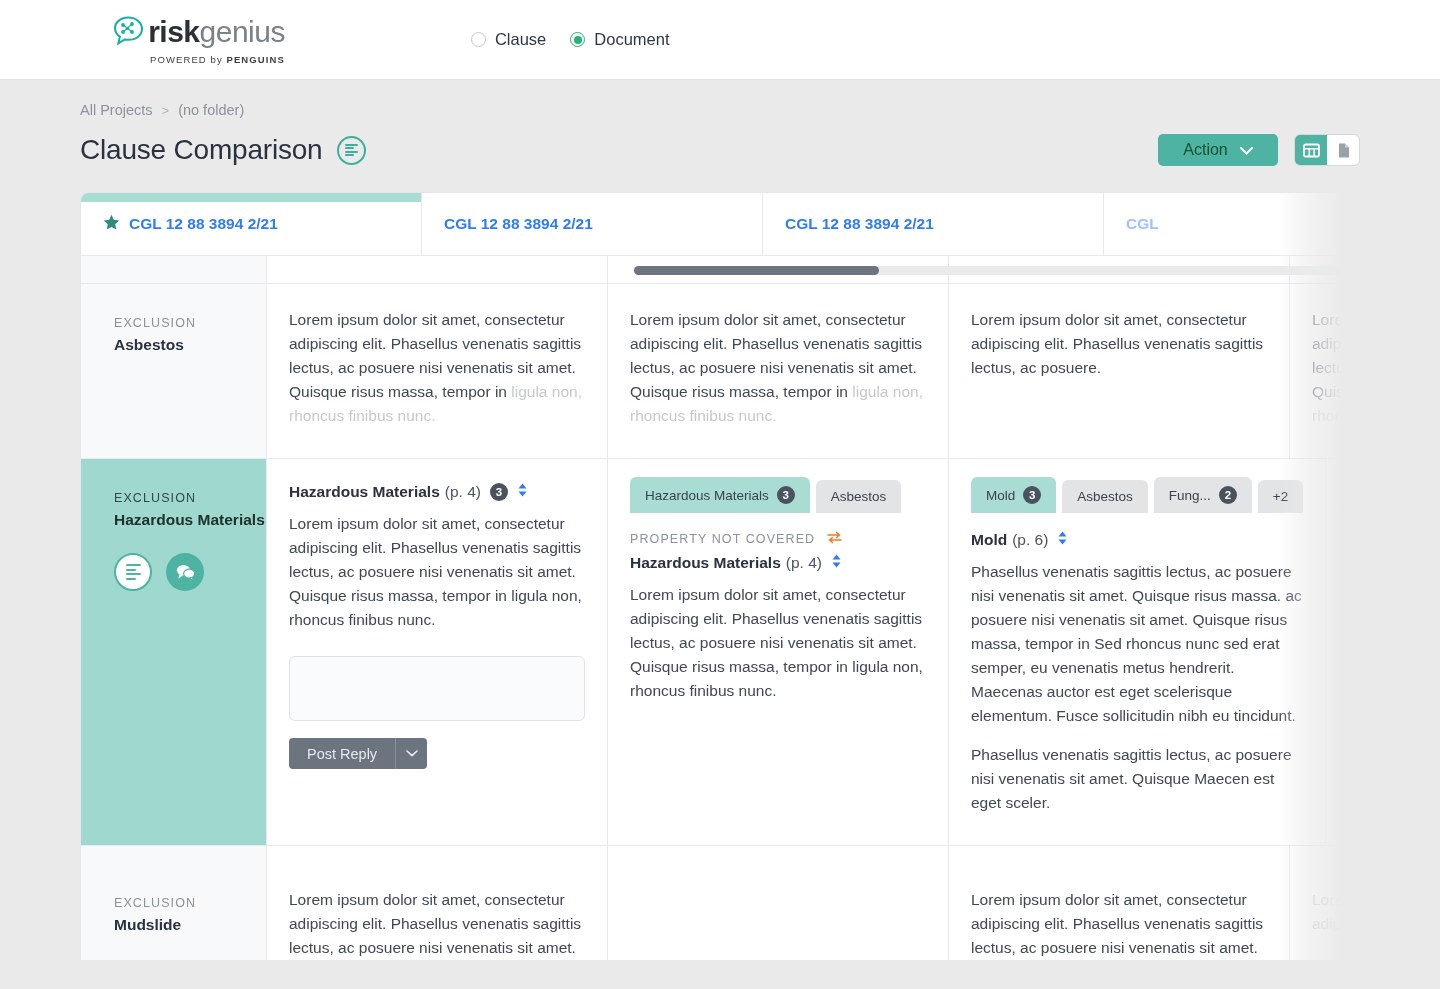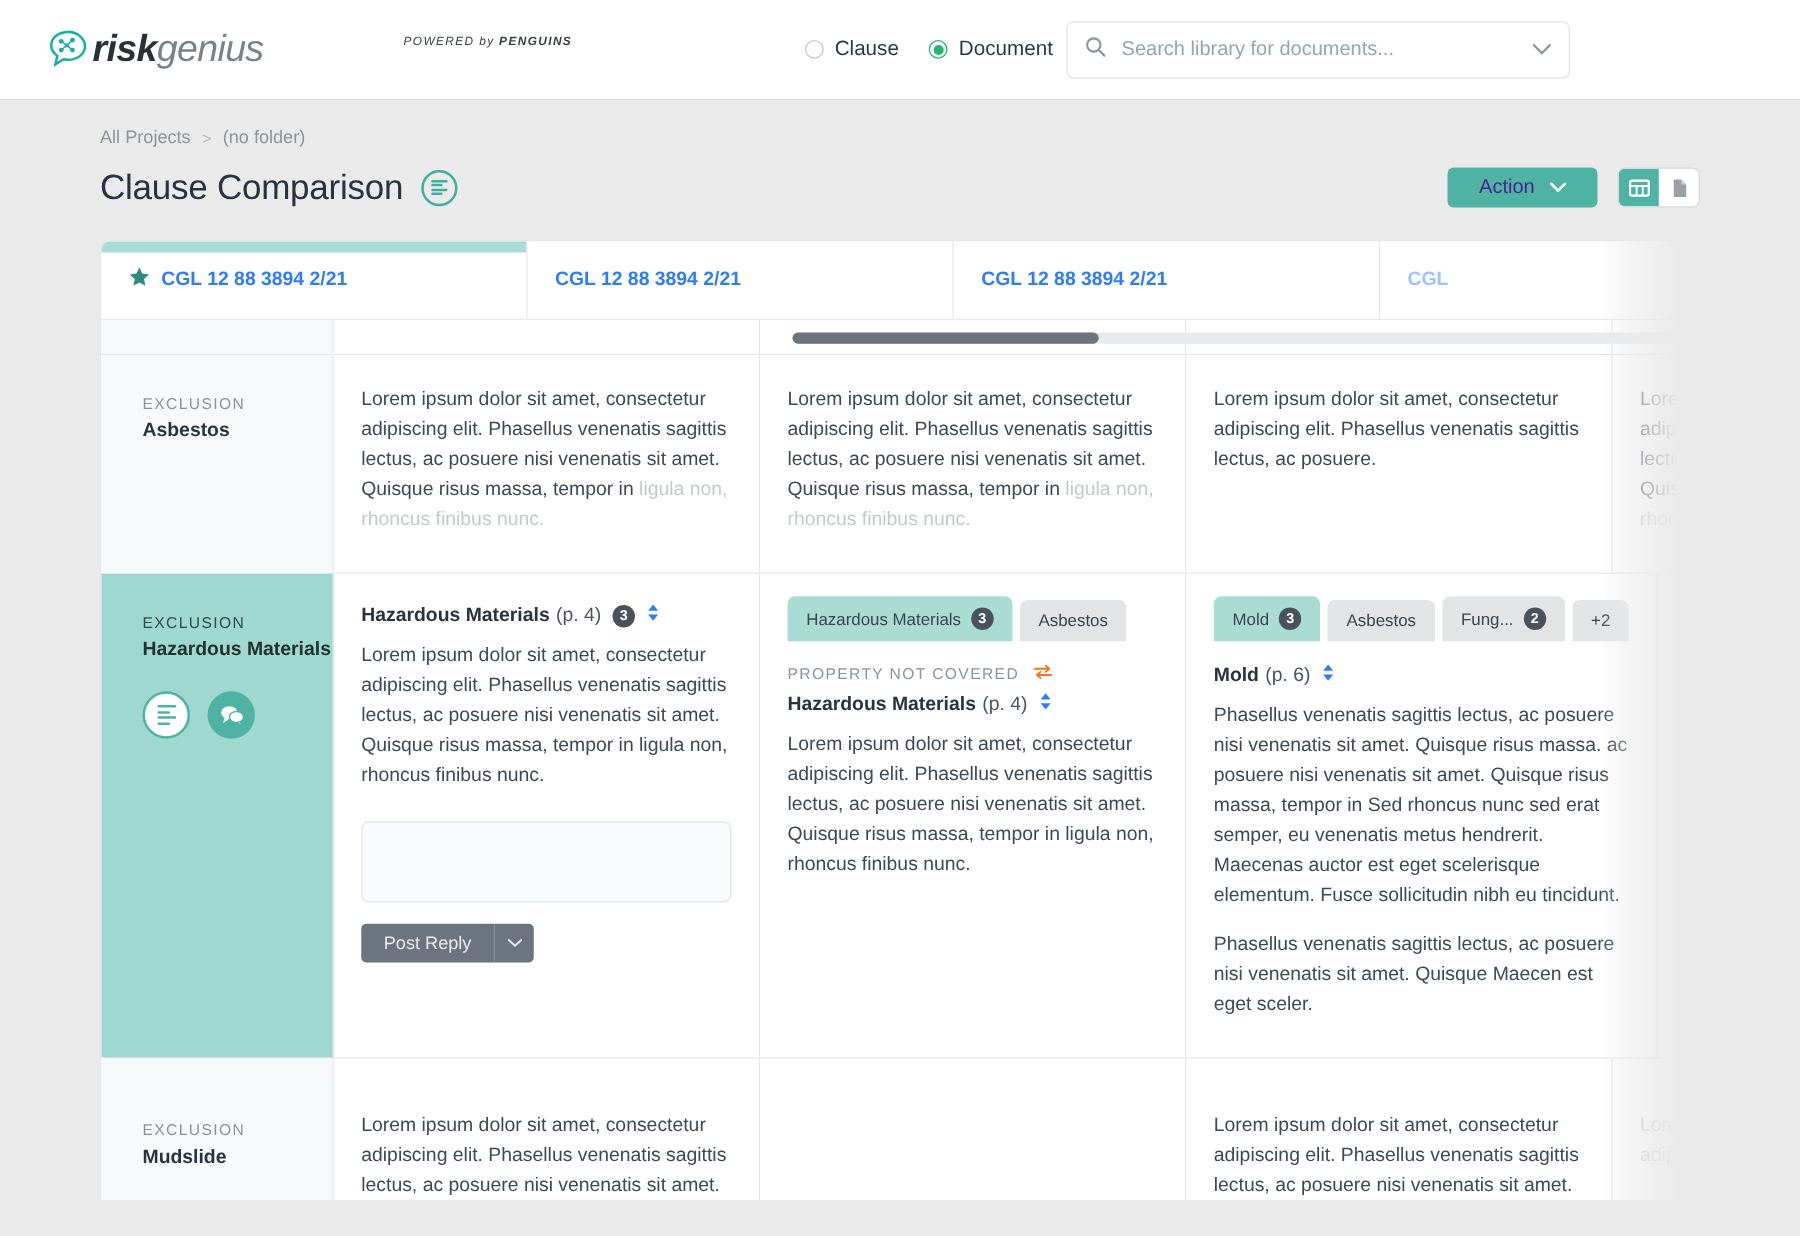--- a/index.html
+++ b/index.html
@@ -12,22 +12,22 @@
     overflow:hidden;
   }
 
   
   .topbar{
     position:relative;
     height:80px; background:#fff;
     border-bottom:1px solid #e2e2e2;
     display:flex; align-items:center;
   }
-  .logo-wrap{ display:flex; flex-direction:row; align-items:flex-start;
-    margin-left:38px;font-style:italic; }
+  .logo-wrap{ display:flex; flex-direction:column; align-items:flex-end;
+    margin-left:38px; }
   .logo-row{ display:flex; align-items:center; }
   .logo-mark{ width:34px;height:34px; margin-right:2px; }
   .logo-text{ font-size:30px; letter-spacing:-0.5px; line-height:1; }
   .logo-text .risk{ font-weight:bold; color:#2b3034; }
   .logo-text .genius{ font-weight:normal; color:#7a8189; }
   .logo-sub{ font-size:9.5px; letter-spacing:1.1px; color:#3a3f44;
     margin-left:112px; margin-top:5px; }
   .logo-sub b{ font-weight:bold; }
 
   .radios{ display:flex; align-items:center; margin-left:186px; gap:24px; }
@@ -70,21 +70,21 @@
     border:2px solid #3fae9e; margin-left:14px;
     display:flex;align-items:center;justify-content:center; cursor:pointer;}
   .title-icon .bars{ width:13px; }
   .title-icon .bars i{ display:block; height:1.6px; background:#3fae9e;
     margin:1.9px 0; border-radius:1px; }
   .title-icon .bars i:nth-child(2){ width:9px; }
   .title-icon .bars i:nth-child(4){ width:9px; }
 
   .title-right{ margin-left:auto; display:flex; align-items:center; gap:16px; }
   .action-btn{
-    background:#4fb3a4; color:#4c1d95; border:0; border-radius:5px;
+    background:#4fb3a4; color:#14532d; border:0; border-radius:5px;
     height:32px; width:120px; font-size:16px;
     display:flex; align-items:center; justify-content:center; gap:12px;
     cursor:pointer; font-family:"Liberation Sans", sans-serif;
   }
   .seg{ display:flex; border:1px solid #d5d8dc; border-radius:6px;
     overflow:hidden; background:#fff; height:32px; }
   .seg > div{ width:32px; display:flex; align-items:center;
     justify-content:center; cursor:pointer; }
   .seg .on{ background:#4fb3a4; }
 
@@ -225,34 +225,20 @@
     <label class="radio">
       <span class="dot"></span>
       <span class="lbl">Clause</span>
     </label>
     <label class="radio on">
       <span class="dot"></span>
       <span class="lbl">Document</span>
     </label>
   </div>
 
-  <div class="search">
-    <span class="si">
-      <svg width="17" height="17" viewBox="0 0 17 17">
-        <circle cx="7" cy="7" r="5.3" fill="none" stroke="#8d949e" stroke-width="1.7"></circle>
-        <line x1="11" y1="11" x2="15.5" y2="15.5" stroke="#8d949e" stroke-width="1.7" stroke-linecap="round"></line>
-      </svg>
-    </span>
-    <input type="text" placeholder="Search library for documents..." style="">
-    <span class="chev">
-      <svg width="15" height="9" viewBox="0 0 15 9">
-        <polyline points="1,1 7.5,7.5 14,1" fill="none" stroke="#8d949e" stroke-width="1.7" stroke-linecap="round"></polyline>
-      </svg>
-    </span>
-  </div>
 </div>
 
 <div class="page">
 
   <div class="crumbs">
     <a>All Projects</a>
     <span class="sep">&gt;</span>
     <span>(no folder)</span>
   </div>
 

